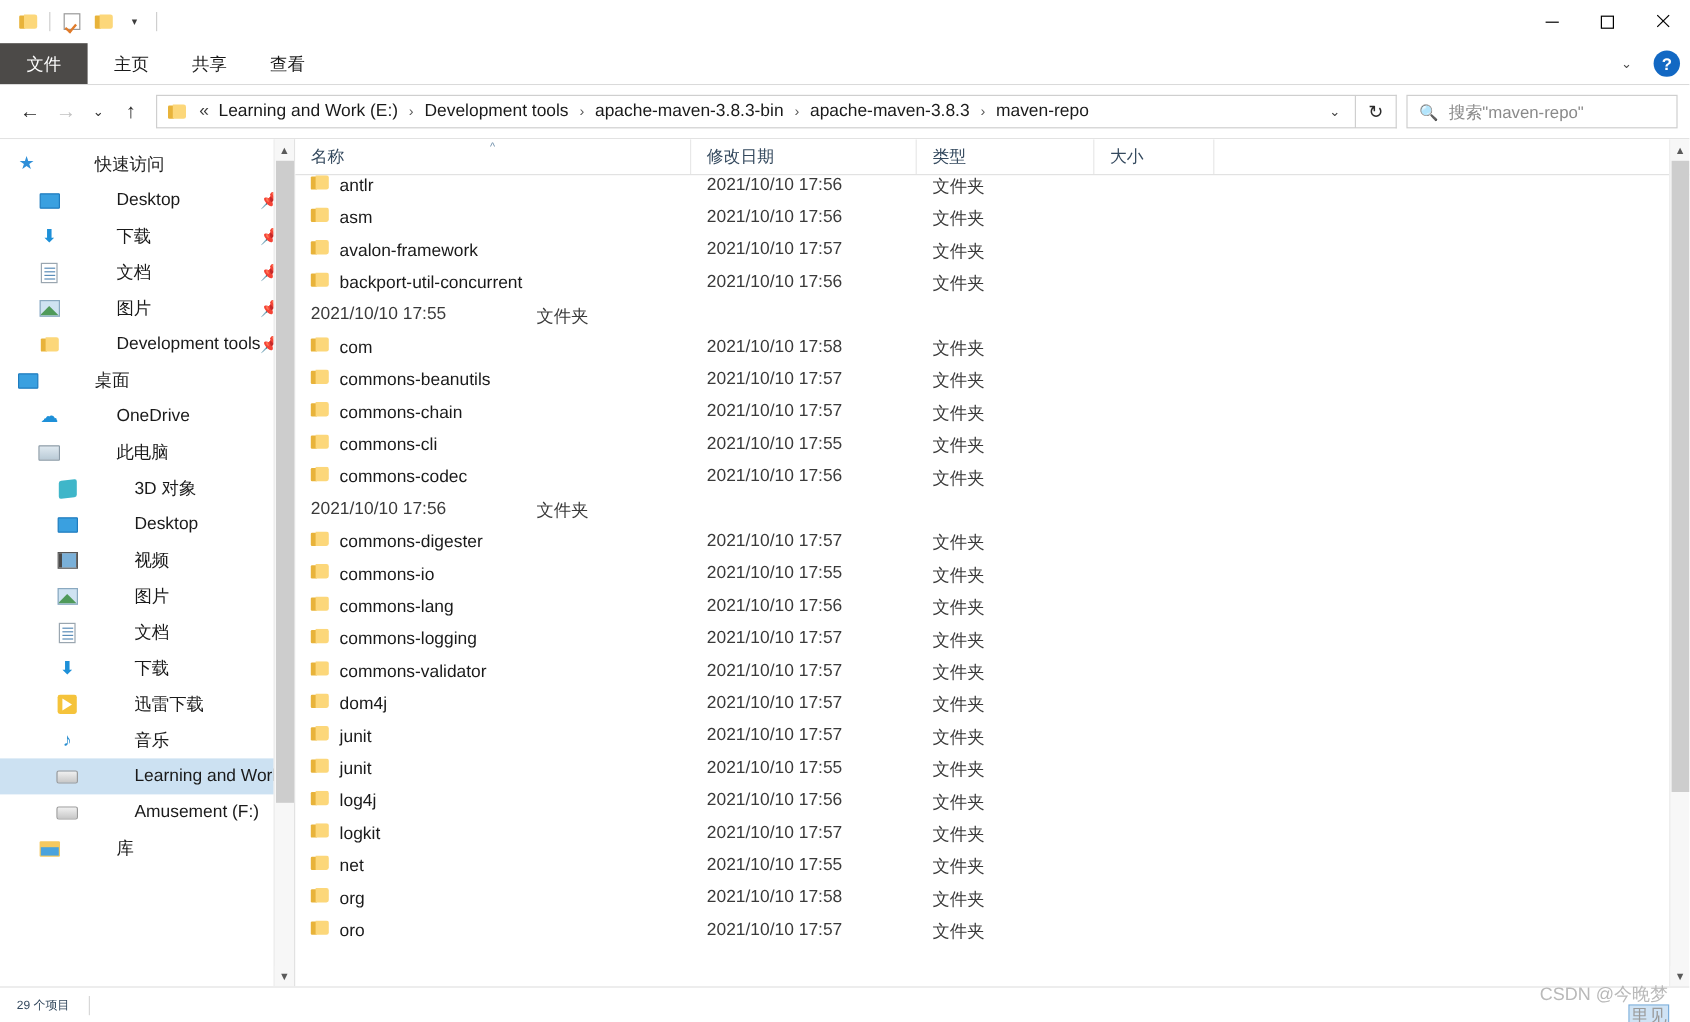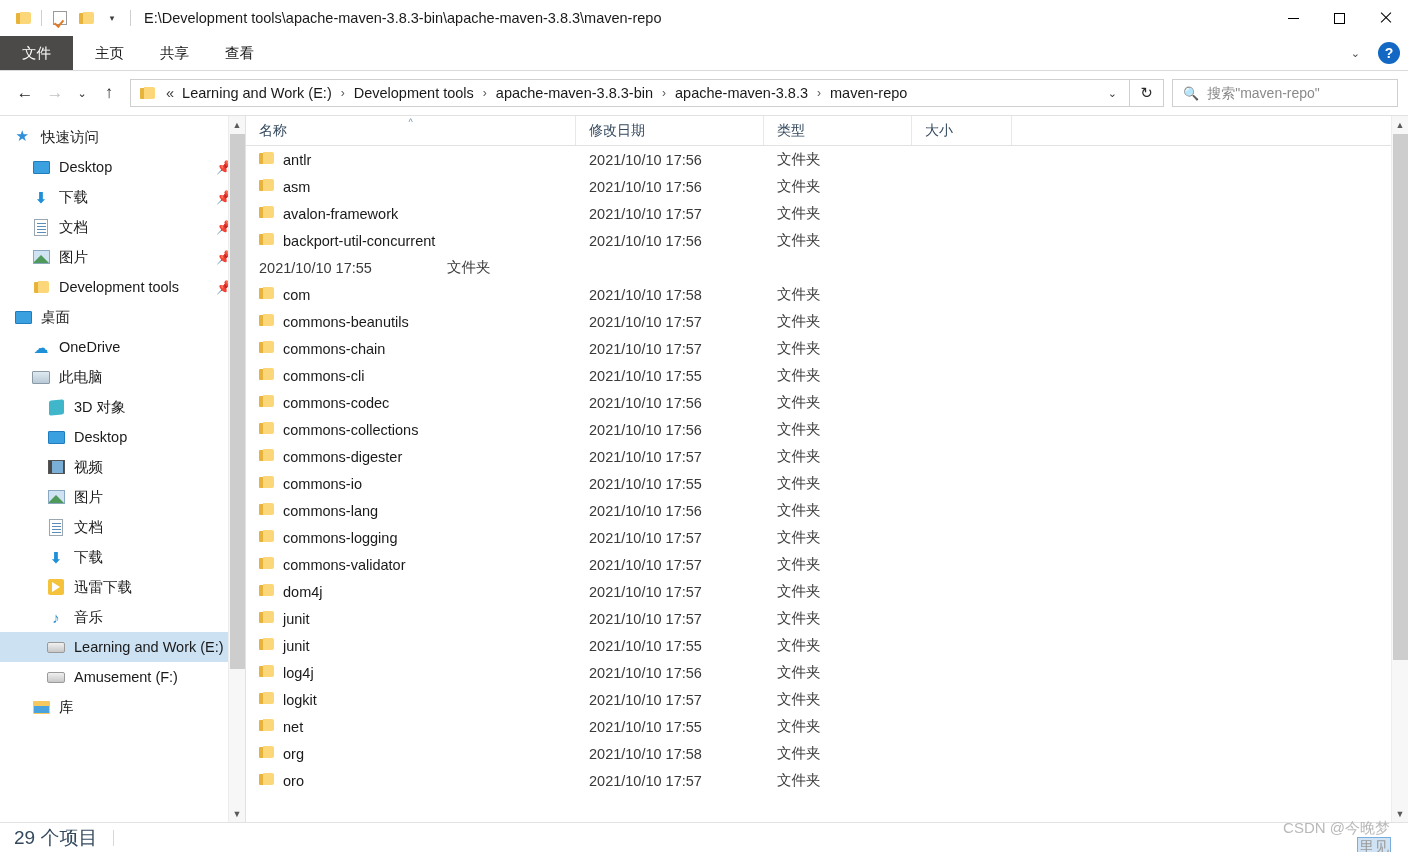--- a/index.html
+++ b/index.html
@@ -152,21 +152,21 @@
   }
 
   
   .sidebar {
     width: 245px; position: relative; background: #ffffff;
     overflow: hidden; flex: none;
   }
   .sb-scroll { padding-top: 6px; }
   .sb-item {
     height: 30px; display: flex; align-items: center;
-    padding-right: 10px; position: relative; white-space: nowrap;
+    padding-right: 10px; position: relative; white-space: nowrap; gap: 38px;
   }
   .sb-item.selected { background: #cce1f2; }
   .sb-label { font-size: 14.5px; color: #1a1a1a; }
   .sb-ico {
     width: 22px; height: 20px; display: flex; align-items: center;
     justify-content: center; margin-right: 7px; flex: none;
   }
   .pin {
     position: absolute; right: 12px; top: 50%; transform: translateY(-50%);
     color: #9a9a9a; font-size: 13px;
@@ -296,38 +296,38 @@
   .col-date { width: 188px; }
   .col-type { width: 148px; font-family: Liberation Mono, monospace; }
   .col-size { width: 100px; }
   .sort-arrow {
     position: absolute; left: 50%; top: 2px; transform: translateX(-50%);
     font-size: 9px; color: #6b8ca8; line-height: 1;
   }
 
   .rows { position: relative; }
   .row {
-    height: 27px; display: flex; align-items: center; white-space: nowrap;
+    height: 27px; display: flex; align-items: flex-start; white-space: nowrap;
   }
   .cell {
     font-size: 14.5px; color: #1a1a1a; flex: none; overflow: hidden;
   }
   .c-name { width: 330px; display: flex; align-items: center; padding-left: 13px; }
   .c-date { width: 188px; padding-left: 13px; color: #3a3a3a; }
   .c-type { width: 148px; padding-left: 13px; color: #3a3a3a; }
   .c-size { width: 100px; padding-left: 13px; }
   .row-folder { margin-right: 9px; flex: none; }
 
   
   .statusbar {
     height: 31px; display: flex; align-items: center;
     border-top: 1px solid #e2e2e2; background: #ffffff;
     padding-left: 14px; position: relative;
   }
-  .status-text { font-size: 19px; color: #34495e; }
+  .status-text { font-size: 10px; color: #34495e; }
   .status-sep { width: 1px; height: 16px; background: #d8d8d8; margin-left: 16px; }
   .watermark {
     position: absolute; right: 18px; top: 50%; transform: translateY(-50%);
     font-size: 15px; color: #b9b9b9; display: flex; align-items: flex-end; flex-direction: column;
   }
   .wm-sel {
     background: #cfe3f5; color: #9a9a9a;
     outline: 1px solid #7aaddb; padding: 0 1px;
   }
 </style>
@@ -344,21 +344,20 @@
         <span class="chk-box"></span>
       </div>
     <div class="qat-icon">
         <span class="folder-glyph"></span>
       </div>
     <div class="qat-icon">
       <span class="qat-caret">▾</span>
     </div>
     <div class="qat-sep"></div>
   </div>
-  <div class="title-text">E:\Development tools\apache-maven-3.8.3-bin\apache-maven-3.8.3\maven-repo</div>
 
   <div class="win-controls">
     <div class="win-btn">
         <span class="wc-min"></span>
       </div>
     <div class="win-btn">
         <span class="wc-max"></span>
       </div>
     <div class="win-btn close">
         <span class="wc-close"></span>
@@ -647,24 +646,20 @@
         <div class="row">
           <div class="cell c-name">
             <span class="row-folder"><span class="folder-glyph"></span></span>
             <span>commons-codec</span>
           </div>
           <div class="cell c-date">2021/10/10 17:56</div>
           <div class="cell c-type">文件夹</div>
           <div class="cell c-size"></div>
         </div>
         <div class="row">
-          <div class="cell c-name">
-            <span class="row-folder"><span class="folder-glyph"></span></span>
-            <span>commons-collections</span>
-          </div>
           <div class="cell c-date">2021/10/10 17:56</div>
           <div class="cell c-type">文件夹</div>
           <div class="cell c-size"></div>
         </div>
         <div class="row">
           <div class="cell c-name">
             <span class="row-folder"><span class="folder-glyph"></span></span>
             <span>commons-digester</span>
           </div>
           <div class="cell c-date">2021/10/10 17:57</div>

